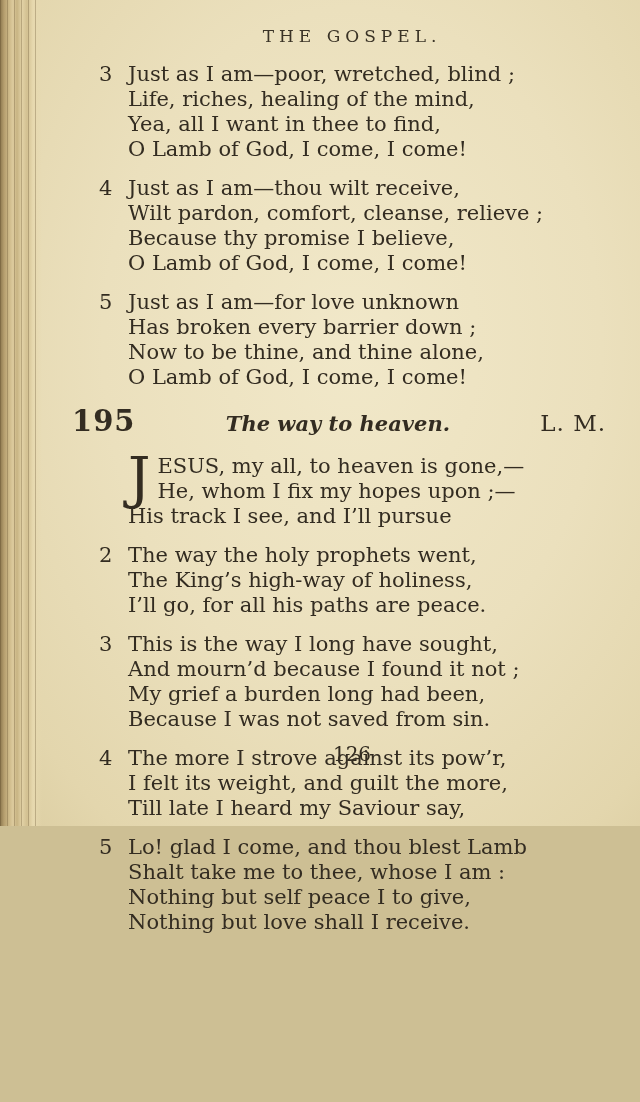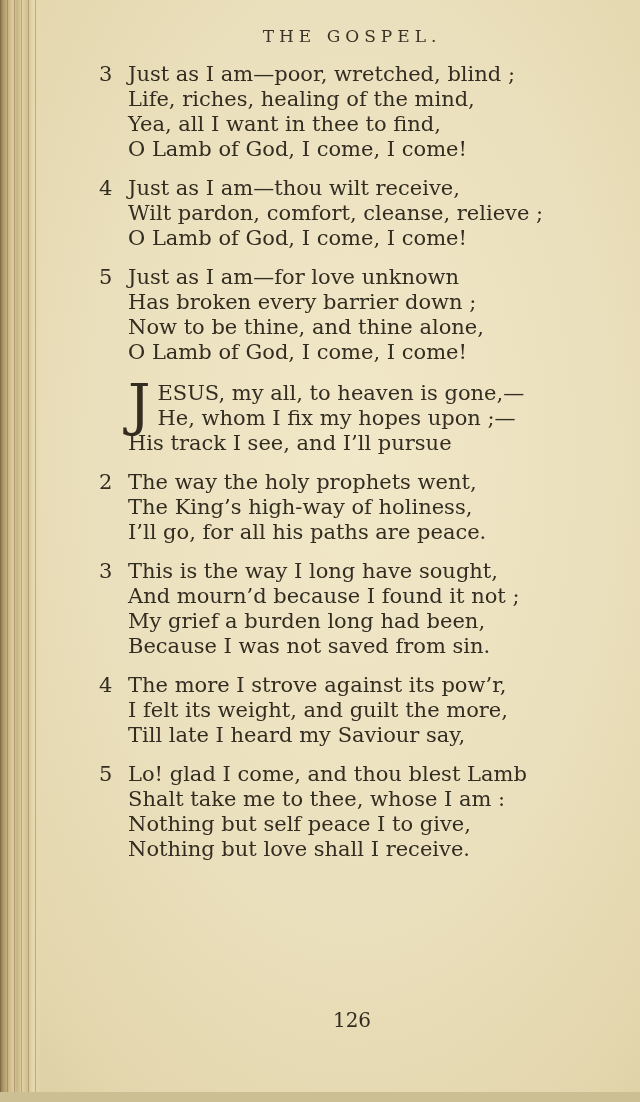--- a/index.html
+++ b/index.html
@@ -4,21 +4,21 @@
 <style>
   html, body { margin: 0; padding: 0; }
   body {
     width: 640px; height: 1102px;
     background: #cdbf94;
     font-family: "DejaVu Serif", "Liberation Serif", serif;
     color: #332c21;
     overflow: hidden;
   }
   .scan {
-    position: relative; width: 640px; height: 1092px;
+    position: relative; width: 640px; height: 826px;
     background: radial-gradient(ellipse at 55% 42%, #f1e8c9 0%, #ebe0bd 50%, #e3d6ad 85%, #dbcda1 100%);
   }
   
   .spine {
     position: absolute; left: 0; top: 0; bottom: 0; width: 42px;
     background: linear-gradient(90deg,
       #8b774e 0px, #b59e6e 4px, #cdb988 9px, #ddcb9e 13px,
       #c8b483 17px, #e2d2a6 22px, #d2c091 27px, #e7d9af 33px,
       rgba(235,224,189,0) 42px);
   }
@@ -75,32 +75,38 @@
         <div class="line">Just as I am—poor, wretched, blind ;</div>
         <div class="line">Life, riches, healing of the mind,</div>
         <div class="line">Yea, all I want in thee to find,</div>
         <div class="line">O Lamb of God, I come, I come!</div>
       </div>
 
       <div class="stanza">
         <span class="vnum">4</span>
         <div class="line">Just as I am—thou wilt receive,</div>
         <div class="line">Wilt pardon, comfort, cleanse, relieve ;</div>
+        <div class="line">Because thy promise I believe,</div>
         <div class="line">O Lamb of God, I come, I come!</div>
       </div>
 
       <div class="stanza">
         <span class="vnum">5</span>
         <div class="line">Just as I am—for love unknown</div>
         <div class="line">Has broken every barrier down ;</div>
         <div class="line">Now to be thine, and thine alone,</div>
         <div class="line">O Lamb of God, I come, I come!</div>
       </div>
     </div>
 
+    <div class="hymn-heading">
+      <span class="hymn-number">195</span>
+      <span class="hymn-title">The way to heaven.</span>
+      <span class="hymn-meter">L. M.</span>
+    </div>
 
     <div class="verses">
 
       <div class="stanza">
         <span class="dropcap">J</span>
         <div class="line">ESUS, my all, to heaven is gone,—</div>
         <div class="line">He, whom I fix my hopes upon ;—</div>
         <div class="line">His track I see, and I’ll pursue</div>
       </div>
 

